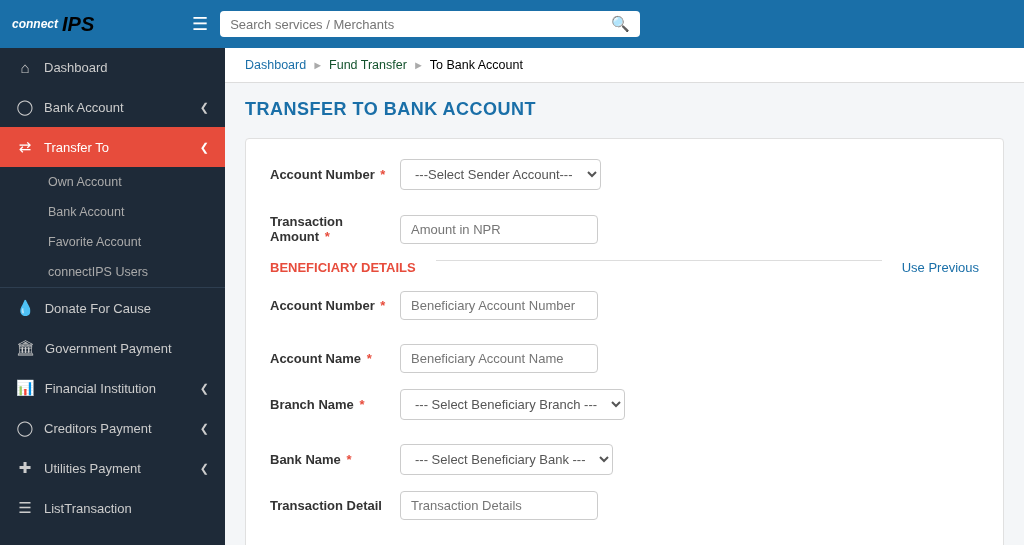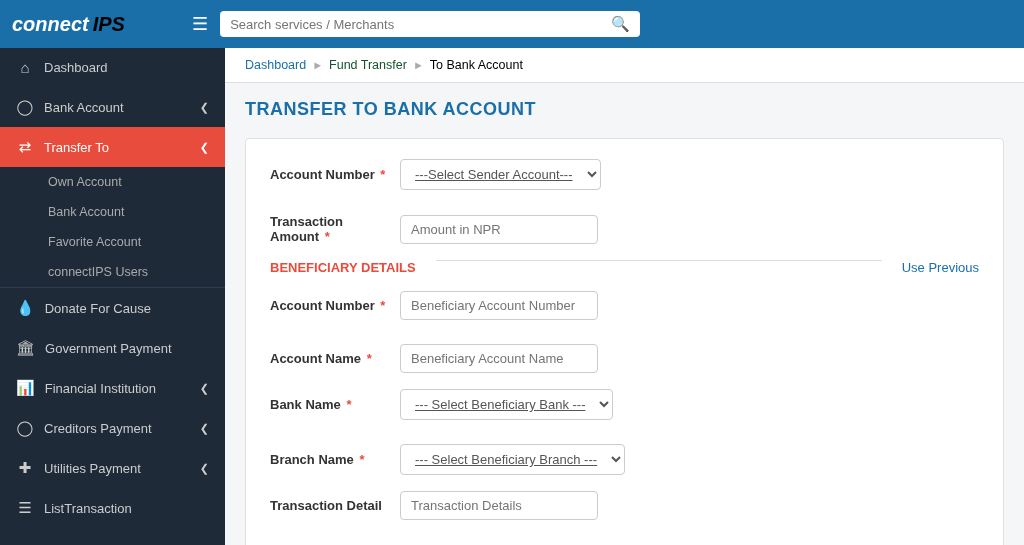--- a/index.html
+++ b/index.html
@@ -14,21 +14,21 @@
       padding: 0 12px;
       gap: 12px;
     }
     .logo-area {
       display: flex;
       align-items: center;
       gap: 4px;
       min-width: 160px;
     }
     .logo-connect {
-      font-size: 20px;
+      font-size: 12px;
       font-weight: bold;
       color: #fff;
       font-style: italic;
     }
     .logo-ips {
       font-size: 20px;
       font-weight: bold;
       color: #000000;
       font-style: italic;
     }
@@ -158,21 +158,21 @@
     .form-group select, .form-group input {
       flex: 1;
       padding: 6px 10px;
       border: 1px solid #ccc;
       border-radius: 4px;
       font-size: 13px;
       color: #555;
       outline: none;
       background: #fff;
     }
-    .form-group select { cursor: pointer; text-decoration: underline; }
+    .form-group select { cursor: pointer; }
     .section-divider {
       display: flex;
       align-items: flex-start;
       margin: 16px 0;
       gap: 20px;
     }
     .section-divider-label {
       font-weight: bold;
       font-size: 13px;
       color: #e74c3c;
@@ -332,34 +332,34 @@
               <span>Account Name</span>
               <span class="req">*</span>
             </label>
             <input type="text" placeholder="Beneficiary Account Name" style="">
           </div>
         </div>
 
         <div class="form-row">
           <div class="form-group">
             <label>
+              <span>Branch Name</span>
+              <span class="req">*</span>
+            </label>
+            <select>
+              <option>--- Select Beneficiary Branch ---</option>
+            </select>
+          </div>
+          <div class="form-group">
+            <label>
               <span>Bank Name</span>
               <span class="req">*</span>
             </label>
             <select>
               <option>--- Select Beneficiary Bank ---</option>
-            </select>
-          </div>
-          <div class="form-group">
-            <label>
-              <span>Branch Name</span>
-              <span class="req">*</span>
-            </label>
-            <select>
-              <option>--- Select Beneficiary Branch ---</option>
             </select>
           </div>
         </div>
 
         <div class="form-row">
           <div class="form-group" style="max-width: 48%;">
             <label>Transaction Detail</label>
             <input type="text" placeholder="Transaction Details" style="">
           </div>
         </div>

